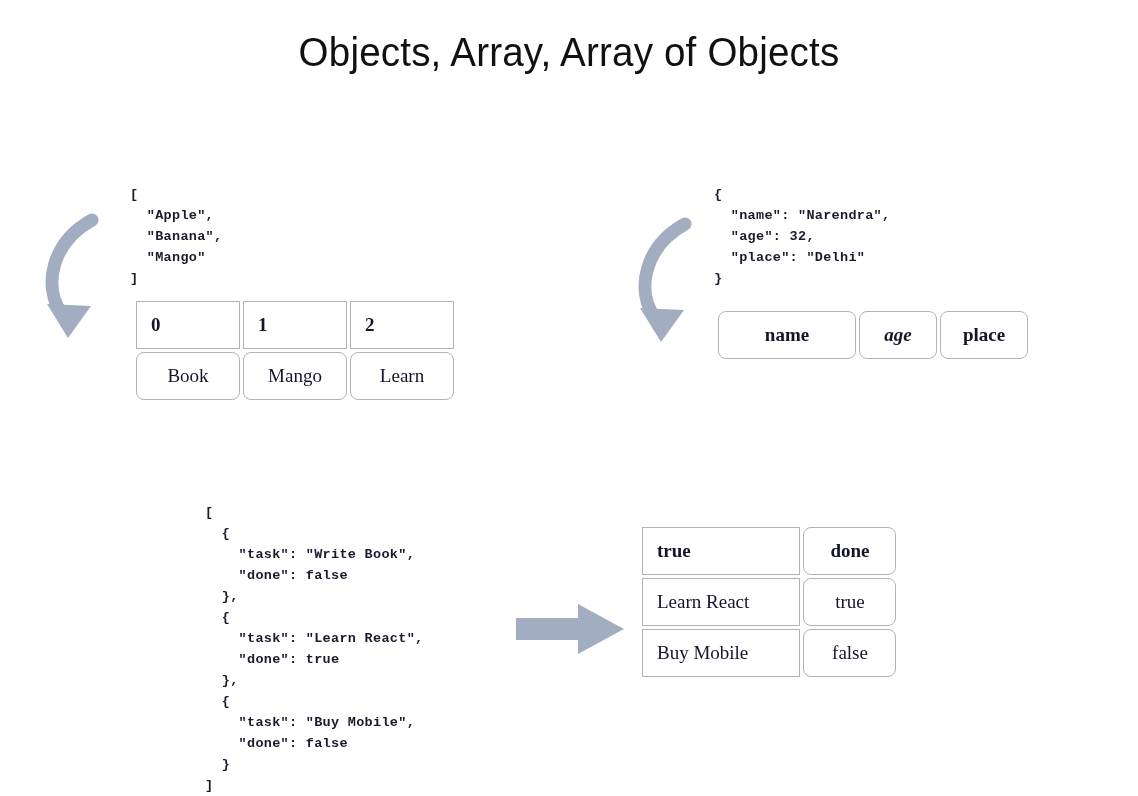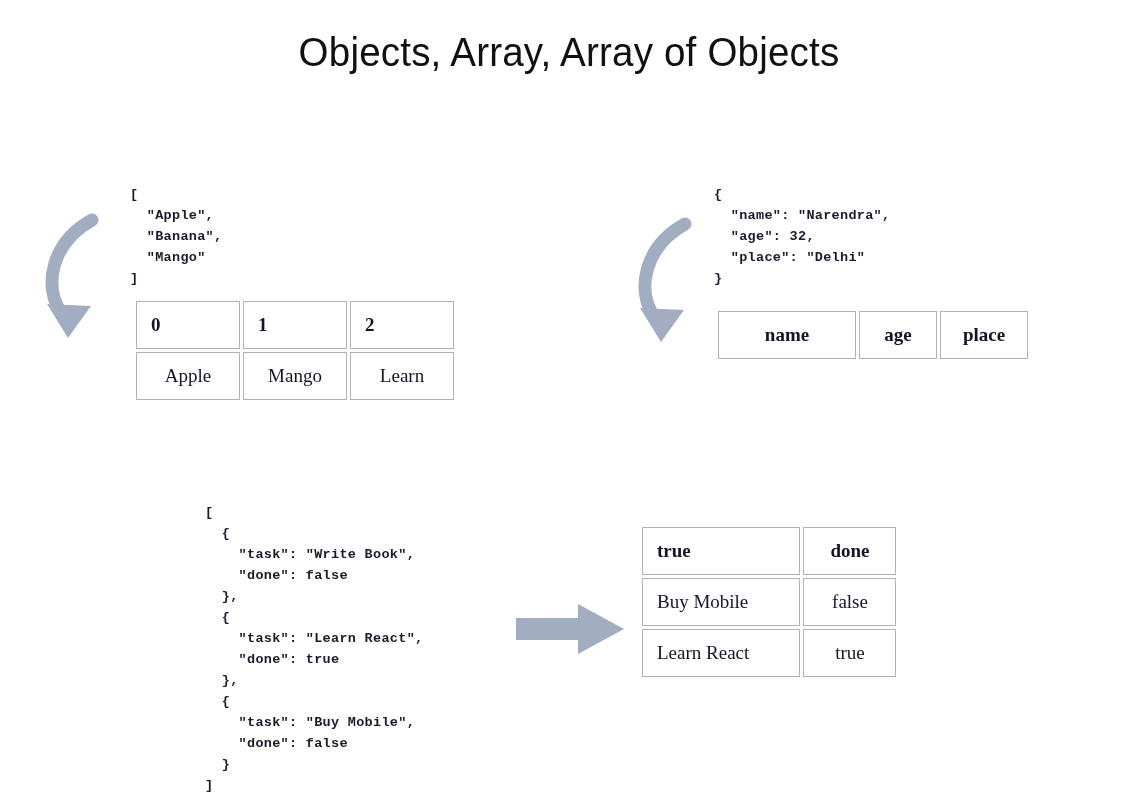--- a/index.html
+++ b/index.html
@@ -60,29 +60,29 @@
   .data-table td {
     border: 1px solid #b3b3b3;
     padding: 10px 14px;
     background: #ffffff;
     vertical-align: middle;
   }
   .data-table td.hd {
     font-weight: 700;
   }
   .ta-left   { text-align: left; }
-  .ta-center { text-align: center; }
+  .ta-center { text-align: center; border-radius: 8px; }
 
   
   #table-array { left: 133px; top: 298px; }
   #table-array td { width: 74px; height: 26px; }
 
   #table-object { left: 715px; top: 308px; }
   #table-object td.c0 { width: 108px; }
-  #table-object td.c1 { width: 48px; }
+  #table-object td.c1 { width: 48px; font-style: italic; }
   #table-object td.c2 { width: 58px; margin-top: 44px; }
   #table-object td { height: 26px; }
 
   #table-array-objs { left: 639px; top: 524px; }
   #table-array-objs td.c0 { width: 128px; }
   #table-array-objs td.c1 { width: 62px; padding-left: 15px; }
   #table-array-objs td { height: 26px; }
 
   
   .arrow-svg {
@@ -110,21 +110,21 @@
 </svg>
 
 <table id="table-array" class="data-table">
   <tbody>
     <tr>
       <td class="hd ta-left">0</td>
       <td class="hd ta-left">1</td>
       <td class="hd ta-left">2</td>
     </tr>
     <tr>
-      <td class="ta-center">Apple</td>
+      <td class="ta-center">Book</td>
       <td class="ta-center">Mango</td>
       <td class="ta-center">Learn</td>
     </tr>
   </tbody>
 </table>
 
 <pre id="code-object" class="code-block">{
   "name": "Narendra",
   "age": 32,
   "place": "Delhi"
@@ -164,21 +164,21 @@
   <polygon points="0,18 62,18 62,4 108,29 62,54 62,40 0,40" fill="#a3adc2"></polygon>
 </svg>
 
 <table id="table-array-objs" class="data-table">
   <tbody>
     <tr>
       <td class="hd ta-left c0">true</td>
       <td class="hd ta-center c1">done</td>
     </tr>
     <tr>
+      <td class="ta-left c0">Learn React</td>
+      <td class="ta-center c1">true</td>
+    </tr>
+    <tr>
       <td class="ta-left c0">Buy Mobile</td>
       <td class="ta-center c1">false</td>
-    </tr>
-    <tr>
-      <td class="ta-left c0">Learn React</td>
-      <td class="ta-center c1">true</td>
     </tr>
   </tbody>
 </table>
 
 </body></html>

